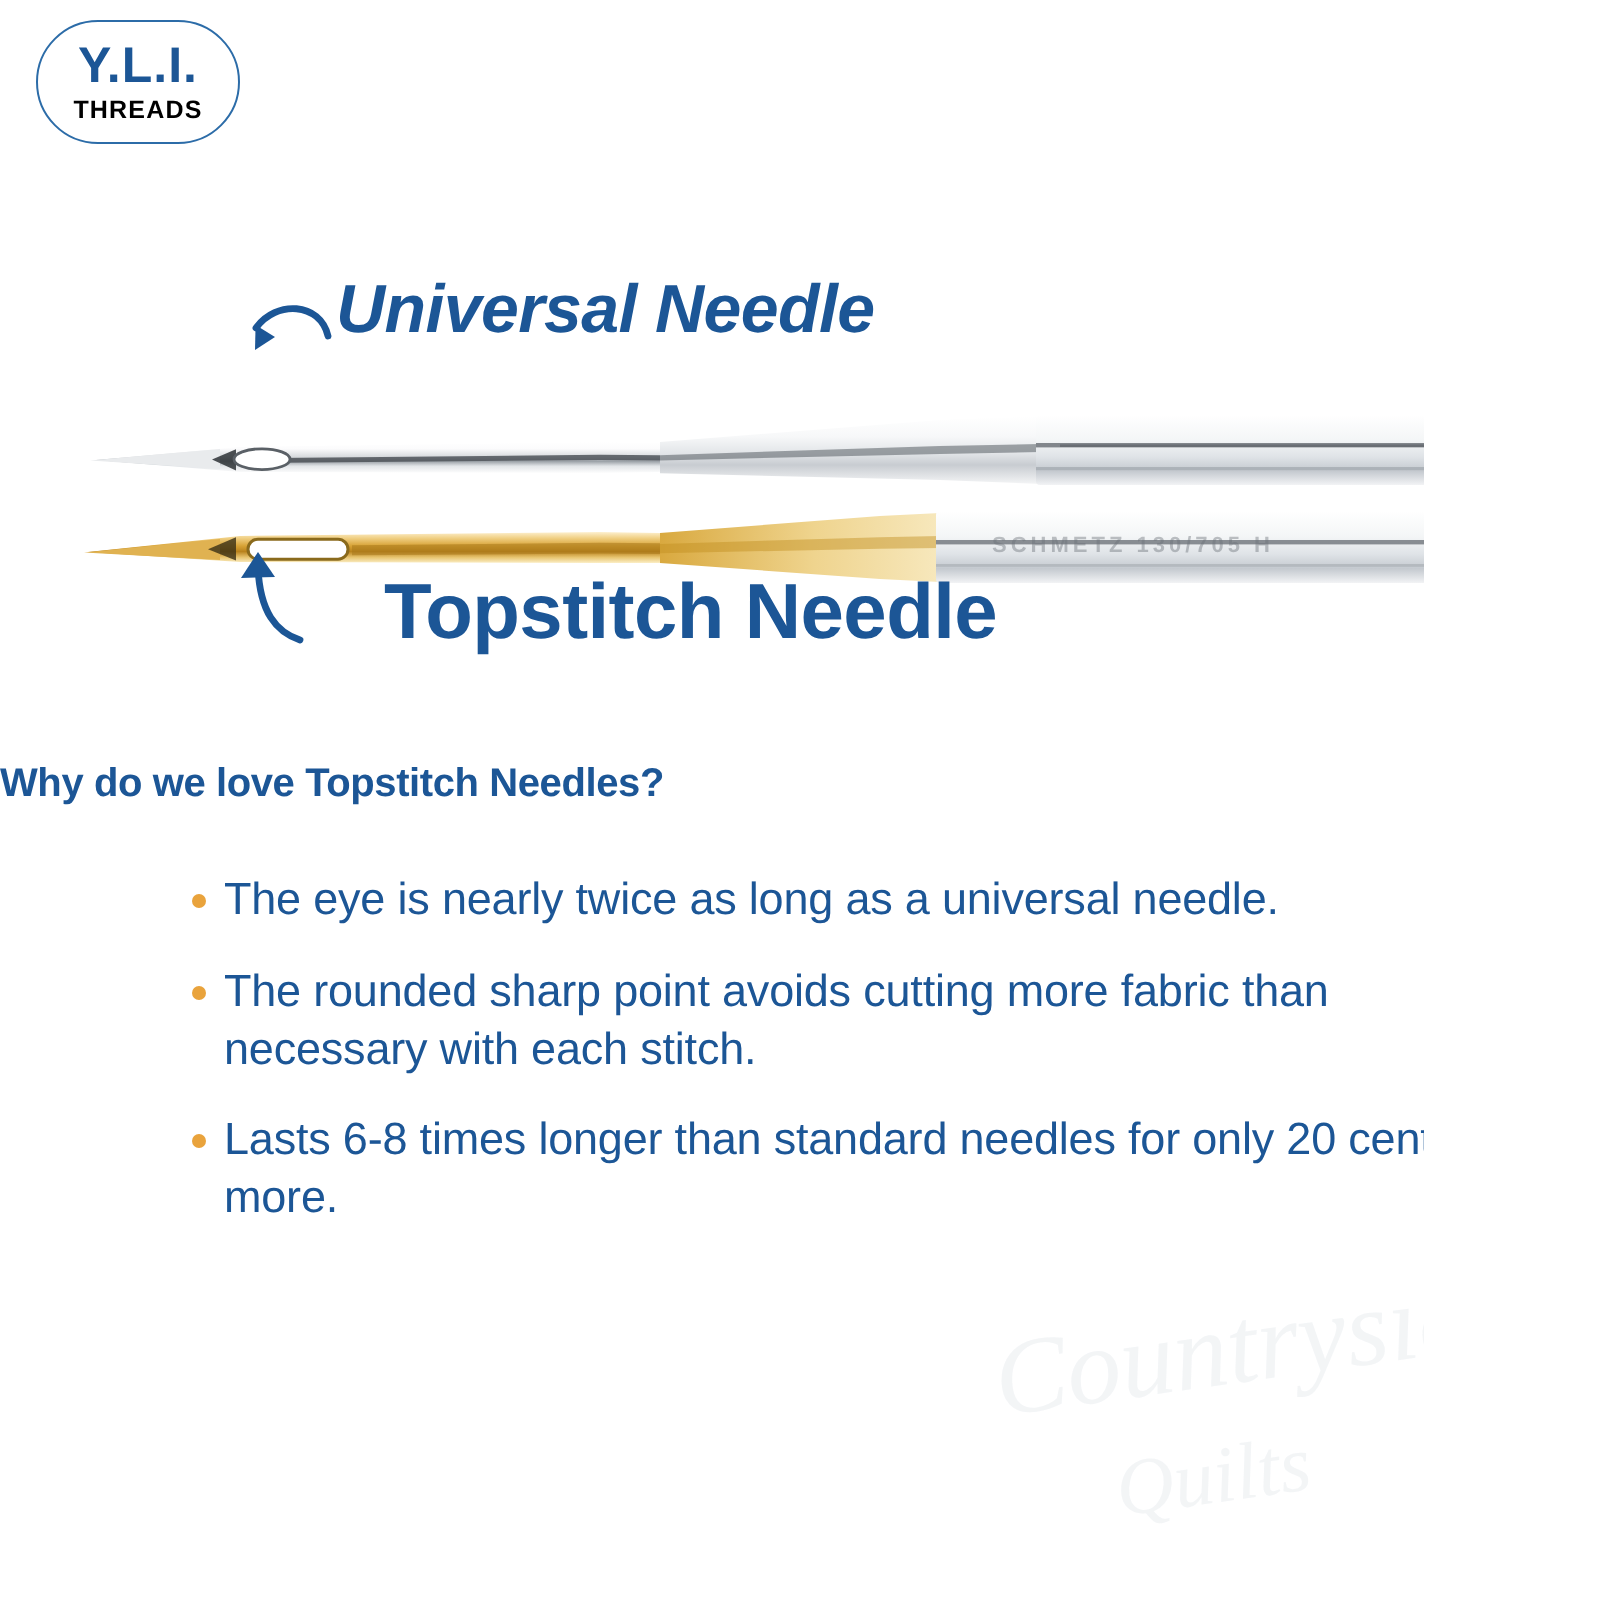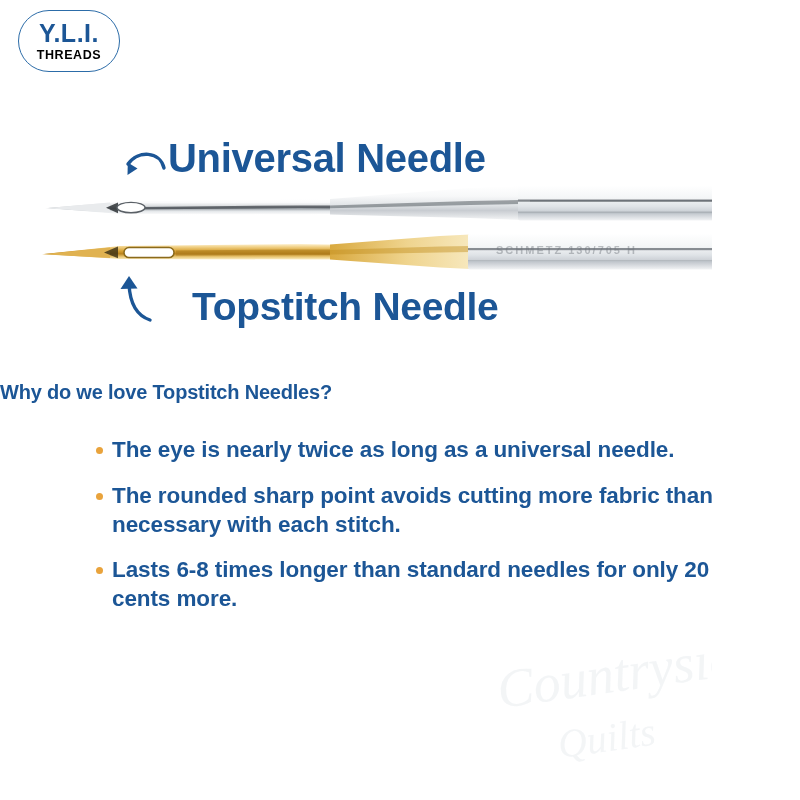--- a/index.html
+++ b/index.html
@@ -48,39 +48,40 @@
     font-size: 12.5px;
     letter-spacing: 0.6px;
     line-height: 1;
     margin-top: 3px;
   }
 
   
   #needle-area {
     position: absolute;
     left: 0;
-    top: 174px;
+    top: 196px;
     width: 800px;
     height: 110px;
   }
   .needle-svg { display:block; }
 
   
   .callout {
     position: absolute;
     color: #1c5696;
     font-weight: bold;
     font-family: "Liberation Sans", sans-serif;
     white-space: nowrap;
   }
   #label-universal {
     left: 168px;
     top: 136px;
-    font-size: 40px;
+    font-size: 34px;
     letter-spacing: -0.3px;
+    font-style: italic;
   }
   #label-topstitch {
     left: 168px;
     top: 285px;
     font-size: 39px;
     letter-spacing: -0.3px;
     margin-left: 24px;
   }
   .arrow-svg { position: absolute; }
   #arrow-universal { left: 116px; top: 140px; }
@@ -116,21 +117,21 @@
     width: 7px;
     height: 7px;
     border-radius: 50%;
     background: #e9a33c;
     margin-top: 11px;
     margin-right: 9px;
   }
   .bullet-text {
     color: #1c5696;
     font-size: 22.5px;
-    font-weight: bold;
+    font-weight: normal;
     line-height: 1.28;
     letter-spacing: -0.1px;
   }
 
   
   #watermark {
     position: absolute;
     left: 500px;
     top: 650px;
     width: 300px;

